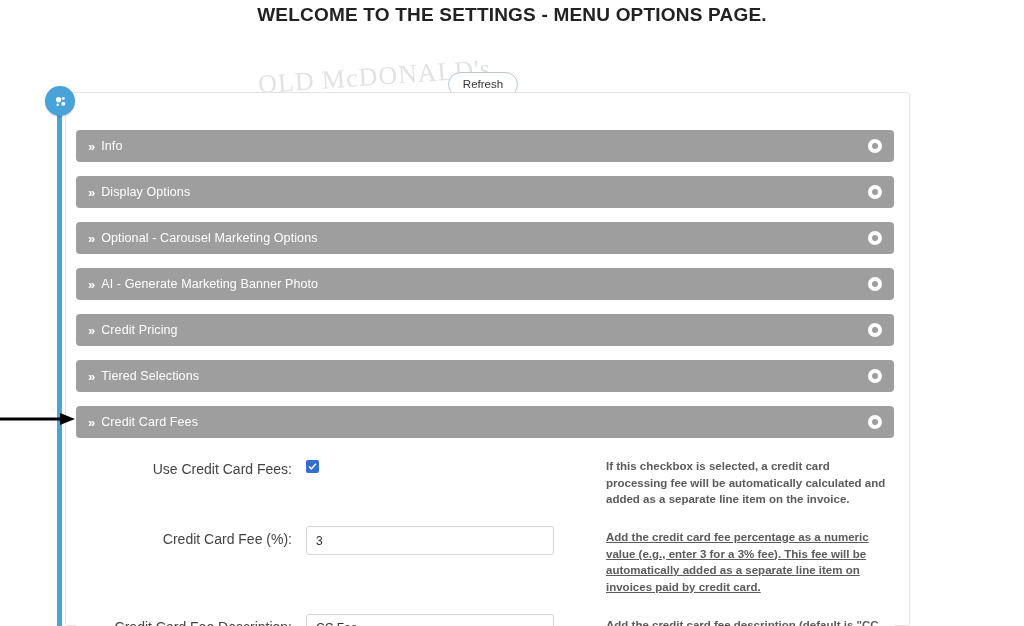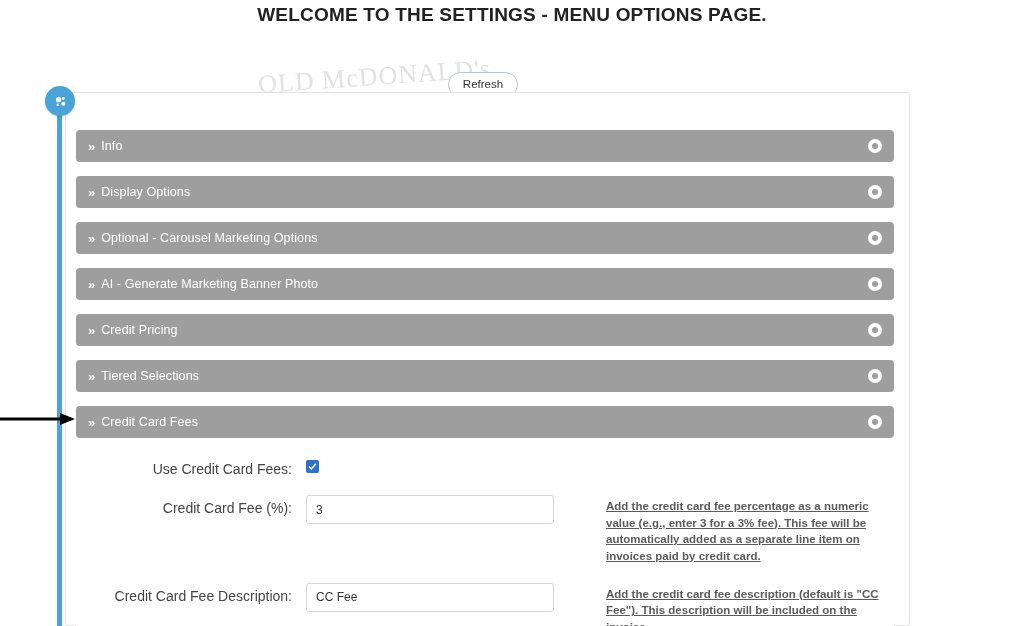--- a/index.html
+++ b/index.html
@@ -293,20 +293,21 @@
 
       <div class="field-row">
         <div class="field-label">Use Credit Card Fees:</div>
         <div class="field-control">
           <span class="checkbox">
             <svg width="9" height="9" viewBox="0 0 12 12" aria-hidden="true">
               <polyline points="1.5,6 4.5,9.2 10.5,2.4" fill="none" stroke="#ffffff" stroke-width="2"></polyline>
             </svg>
           </span>
         </div>
+        <div class="field-help help-pad-1">If this checkbox is selected, a credit card processing fee will be automatically calculated and added as a separate line item on the invoice.</div>
       </div>
 
       <div class="field-row">
         <div class="field-label">Credit Card Fee (%):</div>
         <div class="field-control">
           <input class="text-input" type="text" value="3" style="">
         </div>
         <div class="field-help help-pad-2">Add the credit card fee percentage as a numeric value (e.g., enter 3 for a 3% fee). This fee will be automatically added as a separate line item on invoices paid by credit card.</div>
       </div>
 

